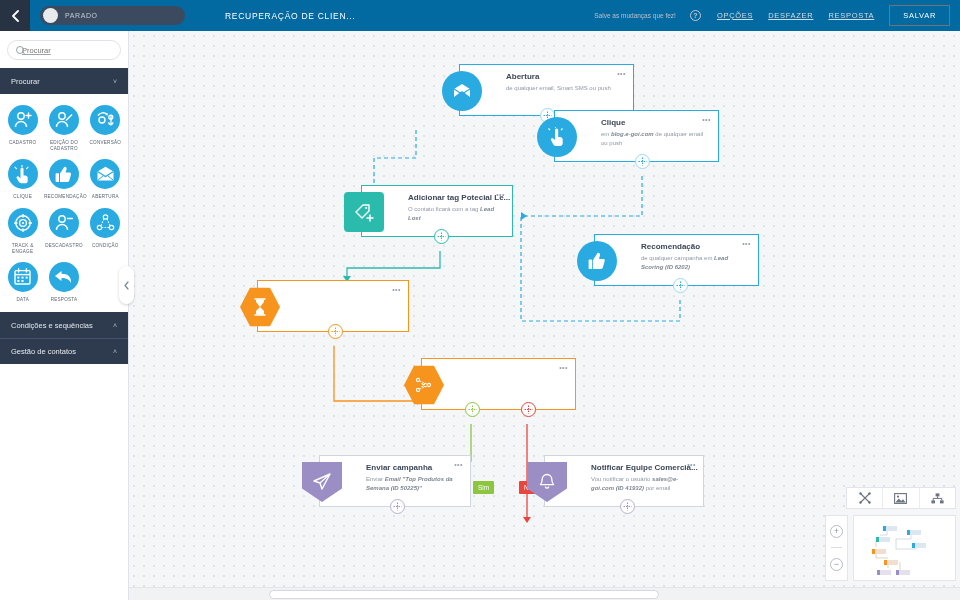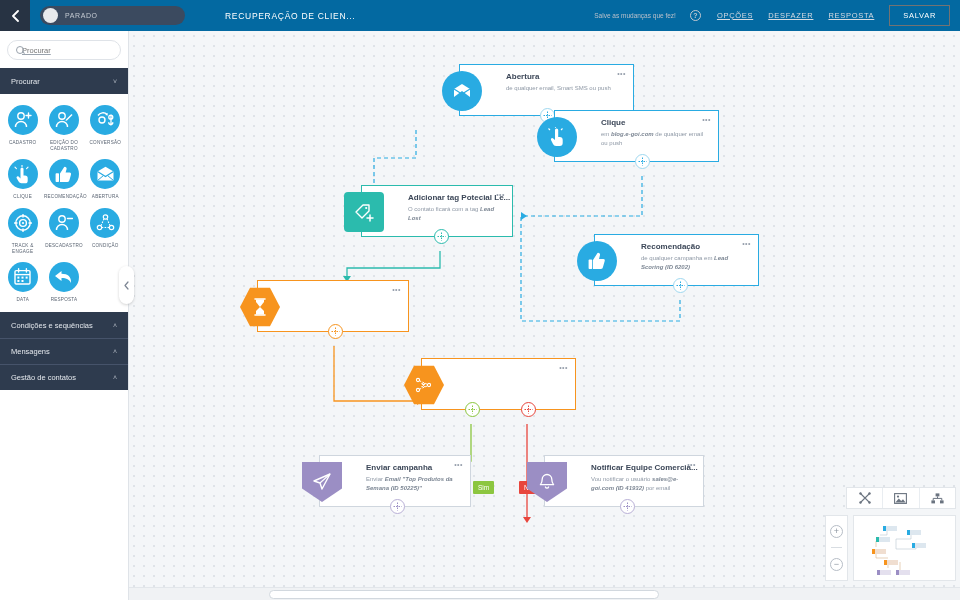--- a/index.html
+++ b/index.html
@@ -392,24 +392,20 @@
           <svg width="19" height="16" viewBox="0 0 19 16">
             <path d="M7.5 2 L1 7 L7.5 12 V9 c5 0 8 1.5 9.5 5 C17.5 8 14 4.8 7.5 4.8 Z" fill="#fff"></path>
           </svg>
         </div>
         <div class="trig-label">RESPOSTA</div>
       </div>
     </div>
 
   <div class="sb-section">
     <span class="sb-section-title">Condições e sequências</span>
-    <span class="chev">˄</span>
-  </div>
-  <div class="sb-section">
-    <span class="sb-section-title">Mensagens</span>
     <span class="chev">˄</span>
   </div>
   <div class="sb-section">
     <span class="sb-section-title">Gestão de contatos</span>
     <span class="chev">˄</span>
   </div>
 </div>
 
 <div id="collapse-handle">
   <svg width="5" height="9" viewBox="0 0 5 9">

